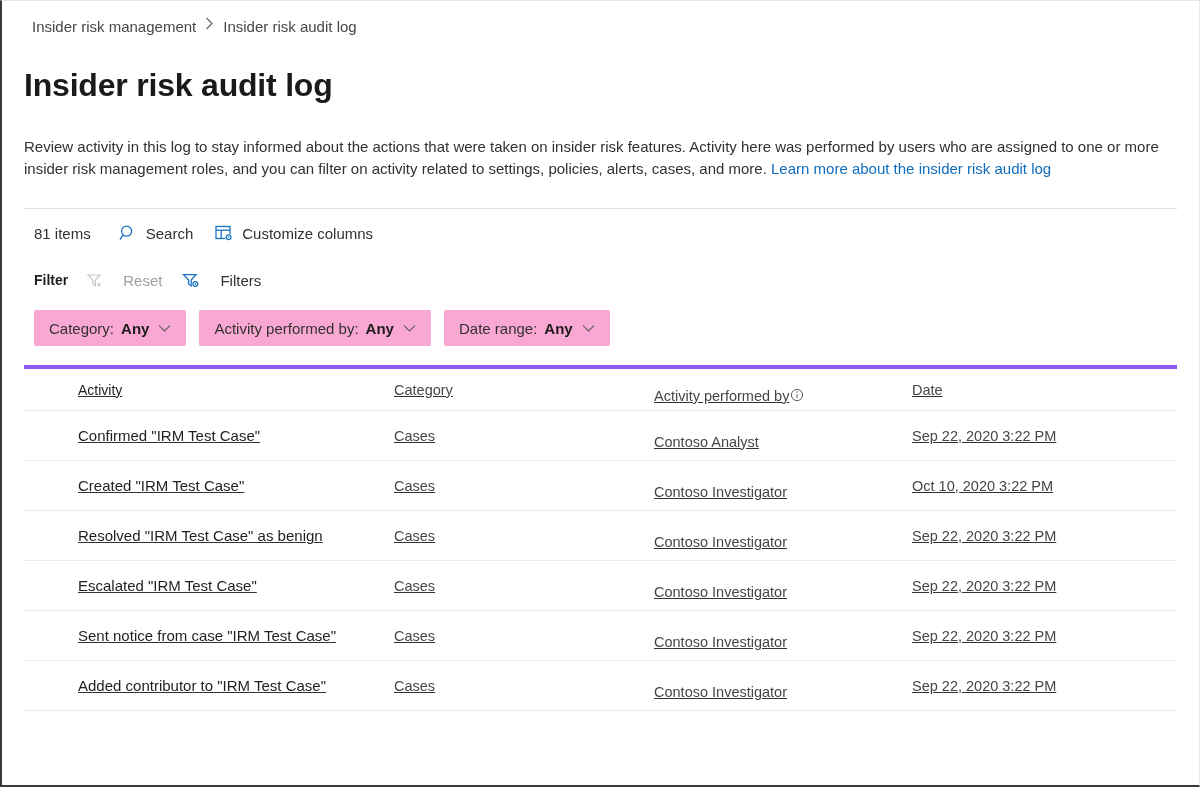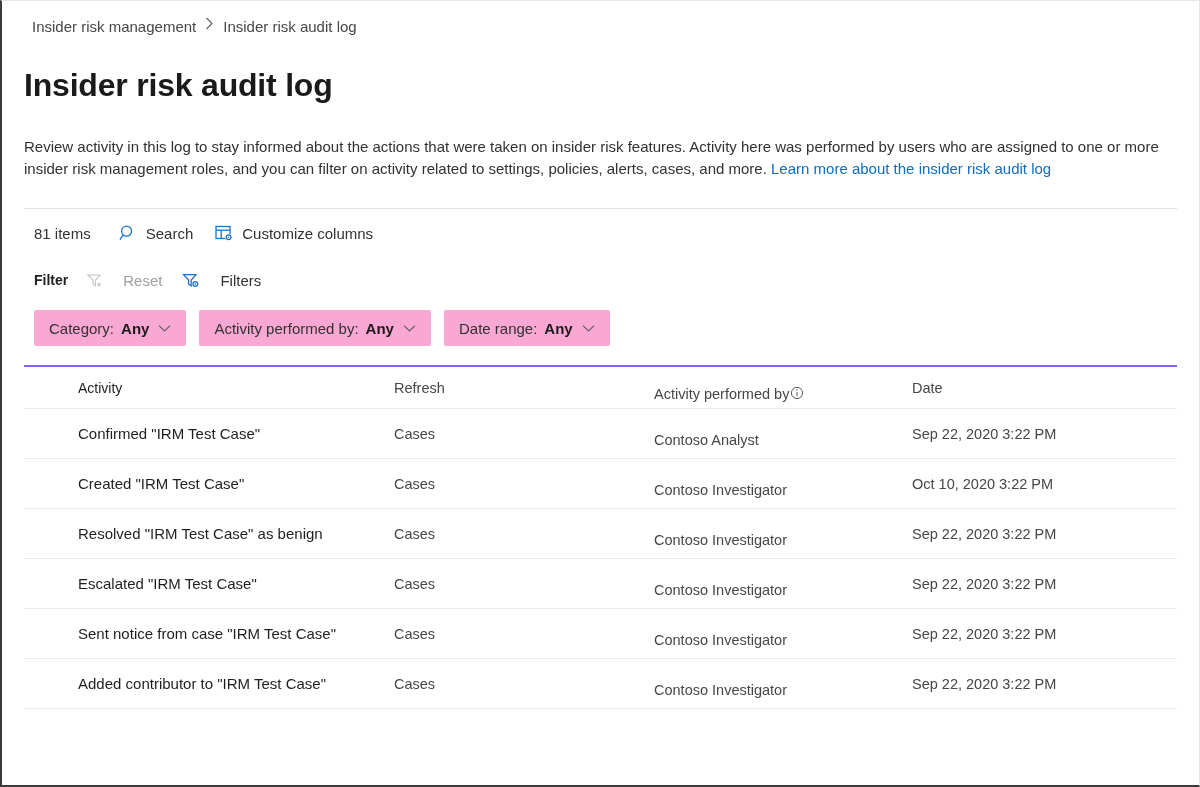--- a/index.html
+++ b/index.html
@@ -162,21 +162,22 @@
     color: #1b1a19;
   }
   .pill .chev {
     margin-left: 2px;
     display: inline-flex;
   }
 
   
   .table {
     margin: 19px 22px 0 22px;
-    border-top: 2px solid #8b5cf6;
+    border-top: 4px solid #8b5cf6;
+    text-decoration: underline;
   }
   .trow {
     display: flex;
     align-items: center;
     border-bottom: 1px solid #edebe9;
     height: 50px;
     box-sizing: border-box;
   }
   .thead {
     height: 42px;
@@ -328,21 +329,21 @@
           </svg>
       </span>
     </button>
 
   </div>
 
   <div class="table">
 
     <div class="trow thead">
       <div class="cell c-activity">Activity</div>
-      <div class="cell c-category">Refresh</div>
+      <div class="cell c-category">Category</div>
       <div class="cell c-performed">
         <span>Activity performed by</span>
         <span class="info-icon">
           <svg width="14" height="14" viewBox="0 0 14 14" aria-hidden="true">
             <circle cx="7" cy="7" r="5.6" fill="none" stroke="#605e5c" stroke-width="1"></circle>
             <circle cx="7" cy="4.1" r="0.75" fill="#605e5c"></circle>
             <path d="M7 6.1 V10.2" stroke="#605e5c" stroke-width="1"></path>
           </svg>
         </span>
       </div>

